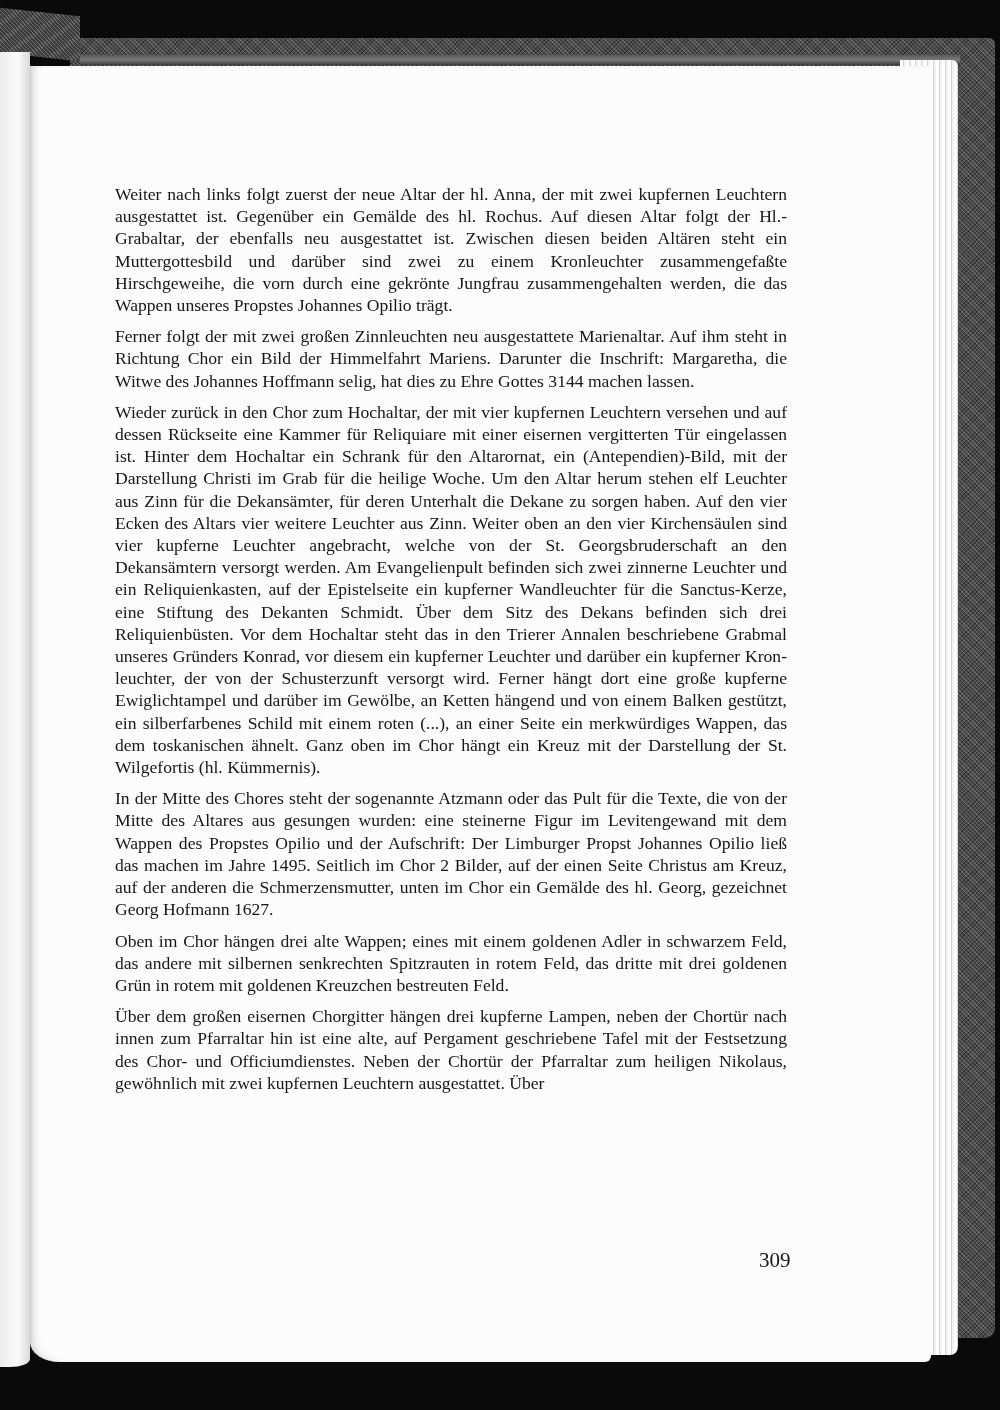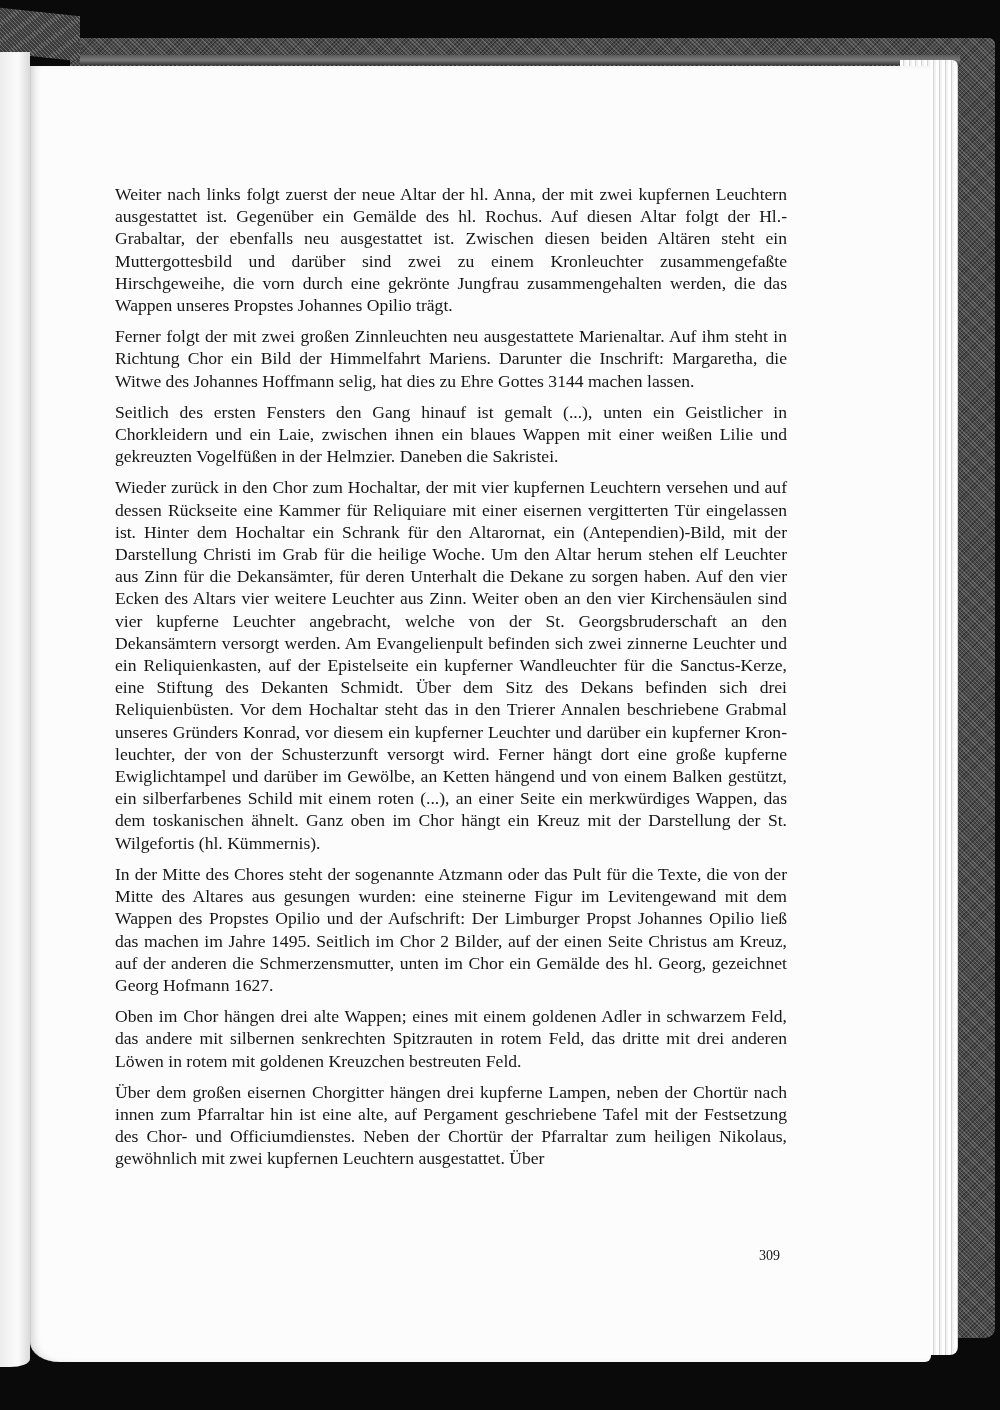--- a/index.html
+++ b/index.html
@@ -50,36 +50,35 @@
     box-shadow: inset 6px 0 8px -4px rgba(0,0,0,0.18);
   }
   .text {
     position: absolute; left: 84px; top: 117px; width: 688px;
     font-size: 17.6px; line-height: 22.2px; color: #161616;
     text-align: justify; hyphens: manual;
   }
   .text p { margin: 0 16px 9px 0; }
   .page-number {
     position: absolute; left: 728px; top: 1182px;
-    font-size: 14px; color: #161616;
+    font-size: 21px; color: #161616;
   }
 </style>
 </head>
 <body>
 
 <div class="cover"></div>
 <div class="cover-ridge"></div>
 <div class="left-band"></div>
 <div class="page-stack"></div>
 <div class="left-page"></div>
 
 <div class="page">
   <div class="text">
     <p>Weiter nach links folgt zuerst der neue Altar der hl. Anna, der mit zwei kupfernen Leuchtern ausgestattet ist. Gegenüber ein Gemälde des hl. Rochus. Auf diesen Altar folgt der Hl.-Grabaltar, der ebenfalls neu ausgestattet ist. Zwischen diesen beiden Al­tären steht ein Muttergottesbild und darüber sind zwei zu einem Kronleuchter zusam­mengefaßte Hirschgeweihe, die vorn durch eine gekrönte Jungfrau zusammengehalten werden, die das Wappen unseres Propstes Johannes Opilio trägt.</p>
     <p>Ferner folgt der mit zwei großen Zinnleuchten neu ausgestattete Marienaltar. Auf ihm steht in Richtung Chor ein Bild der Himmelfahrt Mariens. Darunter die Inschrift: Margaretha, die Witwe des Johannes Hoffmann selig, hat dies zu Ehre Gottes 3144 machen lassen.</p>
-    <p>Seitlich des ersten Fensters den Gang hinauf ist gemalt (...), unten ein Geistlicher in Chorkleidern und ein Laie, zwischen ihnen ein blaues Wappen mit einer weißen Lilie und gekreuzten Vogelfüßen in der Helmzier. Daneben die Sakristei.</p>
     <p>Wieder zurück in den Chor zum Hochaltar, der mit vier kupfernen Leuchtern versehen und auf dessen Rückseite eine Kammer für Reliquiare mit einer eisernen vergitterten Tür eingelassen ist. Hinter dem Hochaltar ein Schrank für den Altarornat, ein (Ante­pendien)-Bild, mit der Darstellung Christi im Grab für die heilige Woche. Um den Al­tar herum stehen elf Leuchter aus Zinn für die Dekansämter, für deren Unterhalt die Dekane zu sorgen haben. Auf den vier Ecken des Altars vier weitere Leuchter aus Zinn. Weiter oben an den vier Kirchensäulen sind vier kupferne Leuchter angebracht, welche von der St. Georgsbruderschaft an den Dekansämtern versorgt werden. Am Evangelienpult befinden sich zwei zinnerne Leuchter und ein Reliquienkasten, auf der Epistelseite ein kupferner Wandleuchter für die Sanctus-Kerze, eine Stiftung des De­kanten Schmidt. Über dem Sitz des Dekans befinden sich drei Reliquienbüsten. Vor dem Hochaltar steht das in den Trierer Annalen beschriebene Grabmal unseres Grün­ders Konrad, vor diesem ein kupferner Leuchter und darüber ein kupferner Kron­leuchter, der von der Schusterzunft versorgt wird. Ferner hängt dort eine große kup­ferne Ewiglichtampel und darüber im Gewölbe, an Ketten hängend und von einem Balken gestützt, ein silberfarbenes Schild mit einem roten (...), an einer Seite ein merkwürdiges Wappen, das dem toskanischen ähnelt. Ganz oben im Chor hängt ein Kreuz mit der Darstellung der St. Wilgefortis (hl. Kümmernis).</p>
     <p>In der Mitte des Chores steht der sogenannte Atzmann oder das Pult für die Texte, die von der Mitte des Altares aus gesungen wurden: eine steinerne Figur im Levitenge­wand mit dem Wappen des Propstes Opilio und der Aufschrift: Der Limburger Propst Johannes Opilio ließ das machen im Jahre 1495. Seitlich im Chor 2 Bilder, auf der ei­nen Seite Christus am Kreuz, auf der anderen die Schmerzensmutter, unten im Chor ein Gemälde des hl. Georg, gezeichnet Georg Hofmann 1627.</p>
-    <p>Oben im Chor hängen drei alte Wappen; eines mit einem goldenen Adler in schwar­zem Feld, das andere mit silbernen senkrechten Spitzrauten in rotem Feld, das dritte mit drei anderen Löwen in rotem mit goldenen Kreuzchen bestreuten Feld.</p>
+    <p>Oben im Chor hängen drei alte Wappen; eines mit einem goldenen Adler in schwar­zem Feld, das andere mit silbernen senkrechten Spitzrauten in rotem Feld, das dritte mit drei goldenen Grün in rotem mit goldenen Kreuzchen bestreuten Feld.</p>
     <p>Über dem großen eisernen Chorgitter hängen drei kupferne Lampen, neben der Chor­tür nach innen zum Pfarraltar hin ist eine alte, auf Pergament geschriebene Tafel mit der Festsetzung des Chor- und Officiumdienstes. Neben der Chortür der Pfarraltar zum heiligen Nikolaus, gewöhnlich mit zwei kupfernen Leuchtern ausgestattet. Über</p>
   </div>
   <div class="page-number">309</div>
 </div>
 
 </body></html>

